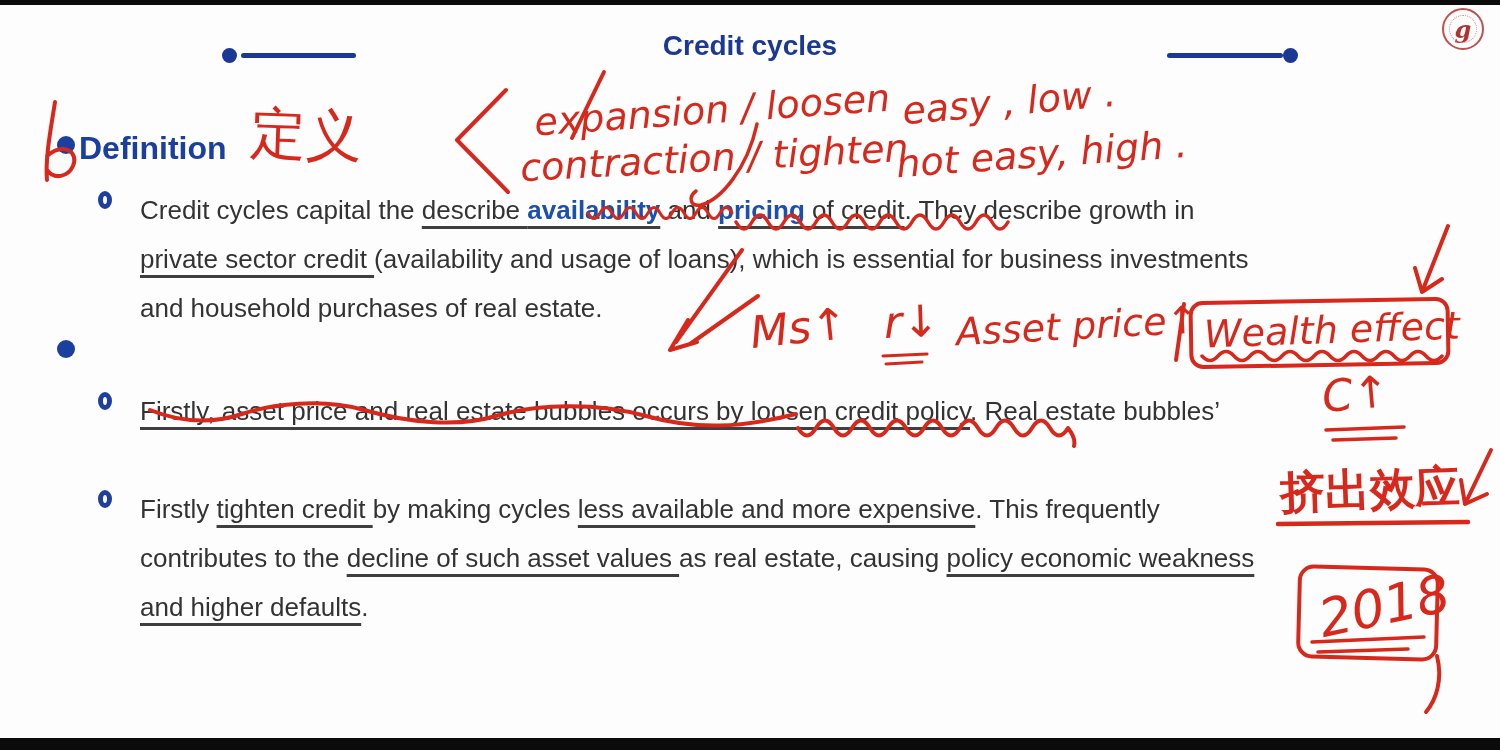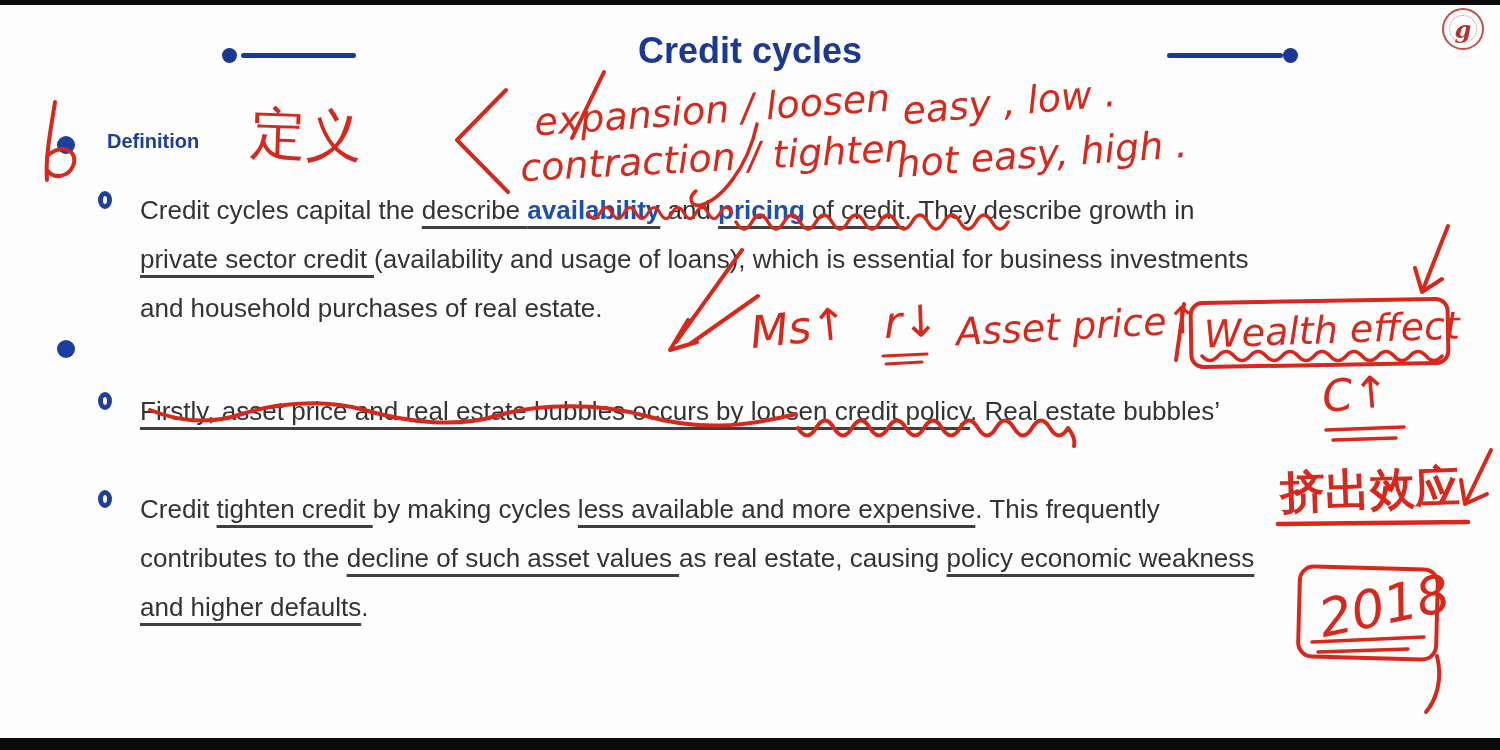--- a/index.html
+++ b/index.html
@@ -5,41 +5,41 @@
   * { margin:0; padding:0; box-sizing:border-box; }
   html,body { width:1500px; height:750px; }
   body { font-family:"Liberation Sans", sans-serif; background:#000; }
   .slide { position:relative; width:1500px; height:750px; background:#fdfdfd; overflow:hidden; }
   .bar { position:absolute; left:0; width:1500px; background:#0b0b0b; }
   .bar.top { top:0; height:5px; }
   .bar.bottom { bottom:0; height:12px; }
 
   
   .title { position:absolute; top:30px; left:0; width:1500px; text-align:center;
-           font-size:36px; font-weight:700; color:#1b3894; letter-spacing:0; }
+           font-size:28px; font-weight:700; color:#1b3894; letter-spacing:0; }
   .deco-line { position:absolute; height:5px; background:#1b3894; border-radius:3px; }
   .deco-dot { position:absolute; width:15px; height:15px; border-radius:50%; background:#1b3894; }
   .dl-left { left:241px; top:53px; width:115px; }
   .dd-left { left:222px; top:48px; }
   .dl-right { left:1167px; top:53px; width:116px; }
   .dd-right { left:1283px; top:48px; }
 
   
   .logo { position:absolute; top:8px; right:16px; display:flex; align-items:center; gap:8px; }
   .seal { width:42px; height:42px; border:2.5px solid #c0504d; border-radius:50%;
           display:flex; align-items:center; justify-content:center; position:relative; }
   .seal::after { content:""; position:absolute; inset:5px; border:1px dotted #cf8a88; border-radius:50%; }
   .seal-g { font-family:"DejaVu Serif", serif; font-style:italic; font-weight:700;
             font-size:24px; color:#b03330; }
   .logo-cn { font-size:22px; font-weight:700; color:#8f969d; letter-spacing:2px; line-height:24px; }
   .logo-cn .reg { font-size:10px; vertical-align:top; color:#9aa1a8; }
   .logo-en { font-size:9.5px; letter-spacing:4px; color:#a9b0b6; line-height:12px; }
 
   
-  .h-sec { position:absolute; left:107px; font-size:20px; font-weight:700; color:#1b3f9e; white-space:nowrap; }
+  .h-sec { position:absolute; left:79px; font-size:32px; font-weight:700; color:#1b3f9e; white-space:nowrap; }
   .dot1 { position:absolute; width:18px; height:18px; border-radius:50%; background:#1b3f9e; }
   .obullet { position:absolute; width:14px; height:18px; border:5.5px solid #1e3f9e; border-radius:50%; }
 
   .para { position:absolute; left:140px; color:#333; font-size:26px; }
   .para .bl { white-space:nowrap; height:49px; line-height:49px; }
   .u { text-decoration:underline; text-decoration-thickness:2.5px; text-underline-offset:7px;
        text-decoration-color:#3f3f3f; }
   .em { color:#1c50b0; font-weight:700; }
 
   
@@ -91,21 +91,21 @@
 
   <span class="dot1" style="left:57px; top:340px;"></span>
 
   <span class="obullet" style="left:98px; top:392px;"></span>
   <div class="para" style="top:387px;">
     <div class="bl"><span class="u">Firstly, asset price and real estate bubbles occurs by loosen credit policy</span><span>. Real estate bubbles’</span></div>
   </div>
 
   <span class="obullet" style="left:98px; top:490px;"></span>
   <div class="para" style="top:485px;">
-    <div class="bl"><span>Credit </span><span class="u">tighten credit </span><span>by making cycles </span><span class="u">less available and more expensive</span><span>. This frequently</span></div>
+    <div class="bl"><span>Firstly </span><span class="u">tighten credit </span><span>by making cycles </span><span class="u">less available and more expensive</span><span>. This frequently</span></div>
     <div class="bl"><span>contributes to the </span><span class="u">decline of such asset values </span><span>as real estate, causing </span><span class="u">policy economic weakness</span></div>
     <div class="bl"><span class="u">and higher defaults</span><span>.</span></div>
   </div>
 
   <div class="ann a-row1l">expansion / loosen</div>
   <div class="ann a-row1r">easy , low .</div>
   <div class="ann a-row2l">contraction / tighten</div>
   <div class="ann a-row2r">not easy, high .</div>
   <div class="ann a-defcn">定义</div>
   <div class="ann a-ms">Ms↑</div>

